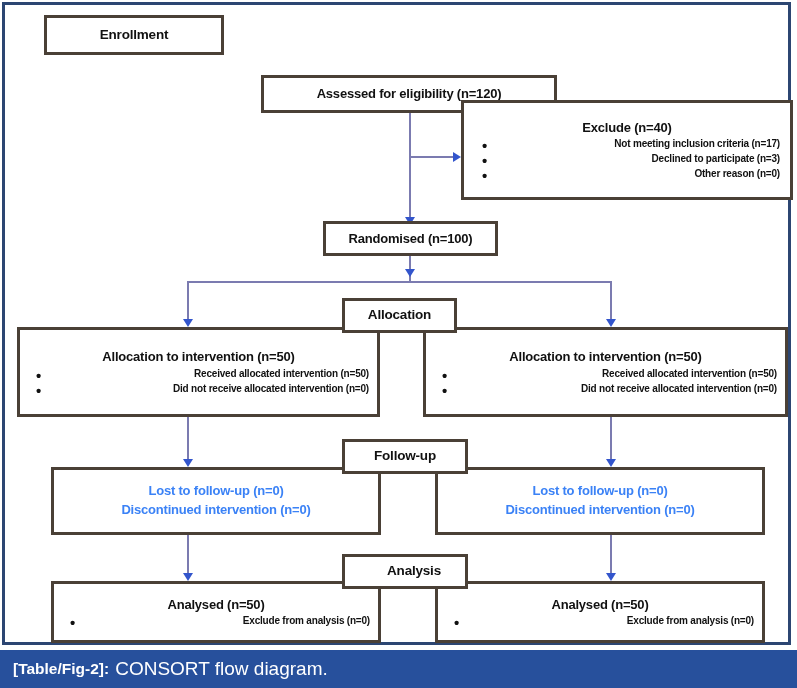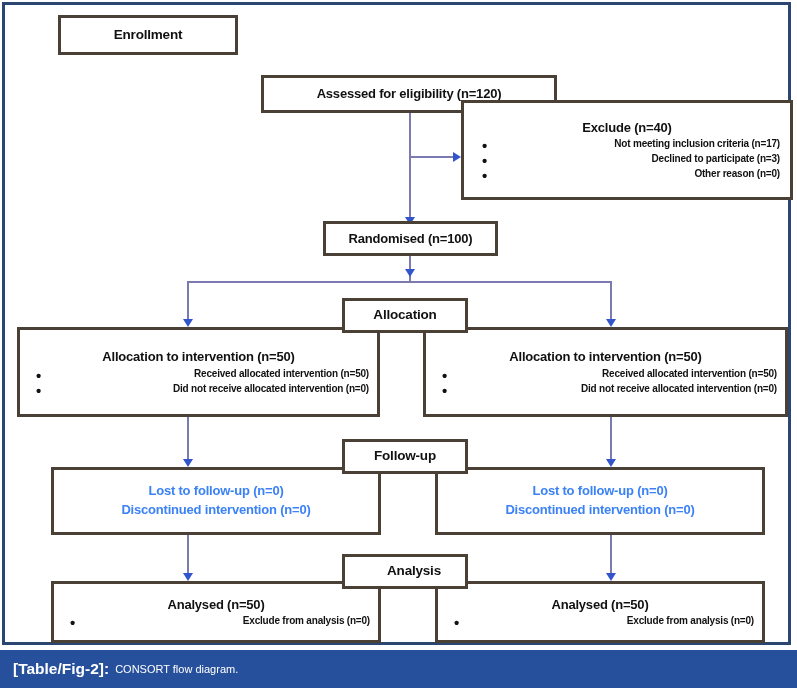--- a/index.html
+++ b/index.html
@@ -123,21 +123,21 @@
     padding-left:13px;
   }
   #caption-bar .cap-label{
     color:#ffffff;
     font-weight:bold;
     font-size:15.5px;
     font-family:"Liberation Sans",sans-serif;
   }
   #caption-bar .cap-text{
     color:#ffffff;
-    font-size:11px;
+    font-size:19px;
     font-family:"Liberation Sans",sans-serif;
     margin-left:6px;
   }
 </style>
 </head>
 <body>
 
 <div id="figure">
 
   <div id="diagram-frame">
@@ -163,21 +163,21 @@
 
     <div class="vline" style="left:605px; top:412px; height:46px;"></div>
     <div class="arrow-down" style="left:601px; top:454px;"></div>
 
     <div class="vline" style="left:182px; top:528px; height:44px;"></div>
     <div class="arrow-down" style="left:178px; top:568px;"></div>
 
     <div class="vline" style="left:605px; top:528px; height:44px;"></div>
     <div class="arrow-down" style="left:601px; top:568px;"></div>
 
-    <div class="fbox stage-label" style="left:53px; top:10px; width:180px; height:40px;">
+    <div class="fbox stage-label" style="left:39px; top:10px; width:180px; height:40px;">
       <div class="ctr">Enrollment</div>
     </div>
 
     <div class="fbox" style="left:256px; top:38px; width:296px; height:38px;margin-top:32px;">
       <div class="ctr">Assessed for eligibility (n=120)</div>
     </div>
 
     <div class="fbox" style="left:456px; top:95px; width:332px; height:100px; padding:6px 10px 6px 10px;">
       <div class="ctr">Exclude (n=40)</div>
       <div class="bul">Not meeting inclusion criteria (n=17)</div>
@@ -194,21 +194,21 @@
       <div class="bul">Received allocated intervention (n=50)</div>
       <div class="bul">Did not receive allocated intervention (n=0)</div>
     </div>
 
     <div class="fbox" style="left:418px; top:322px; width:365px; height:90px; padding:6px 8px;">
       <div class="ctr">Allocation to intervention (n=50)</div>
       <div class="bul">Received allocated intervention (n=50)</div>
       <div class="bul">Did not receive allocated intervention (n=0)</div>
     </div>
 
-    <div class="fbox stage-label" style="left:337px; top:293px; width:126px; height:35px;justify-content:center;">
+    <div class="fbox stage-label" style="left:337px; top:293px; width:115px; height:35px;justify-content:center;">
       <div class="ctr">Allocation</div>
     </div>
 
     <div class="fbox" style="left:46px; top:462px; width:330px; height:68px; padding:4px 8px;">
       <div class="plain">Lost to follow-up (n=0)</div>
       <div class="plain">Discontinued intervention (n=0)</div>
     </div>
 
     <div class="fbox" style="left:430px; top:462px; width:330px; height:68px; padding:4px 8px;">
       <div class="plain">Lost to follow-up (n=0)</div>

